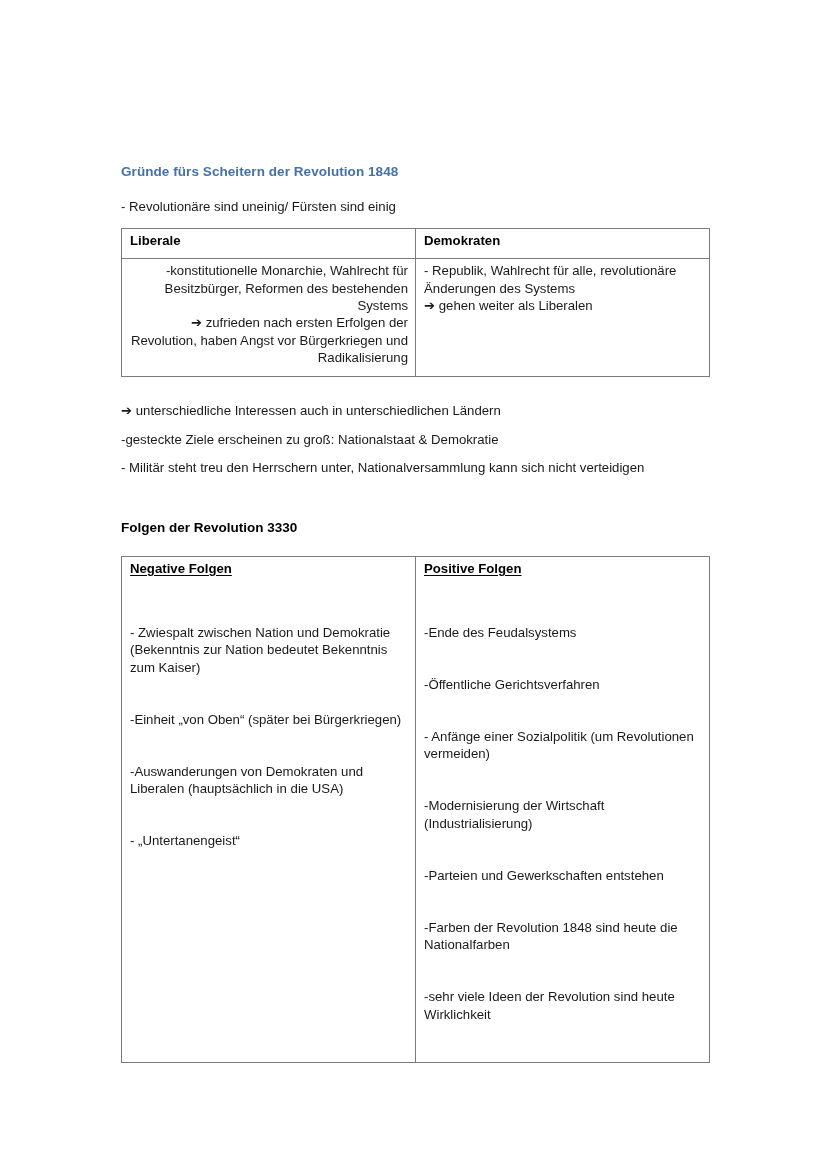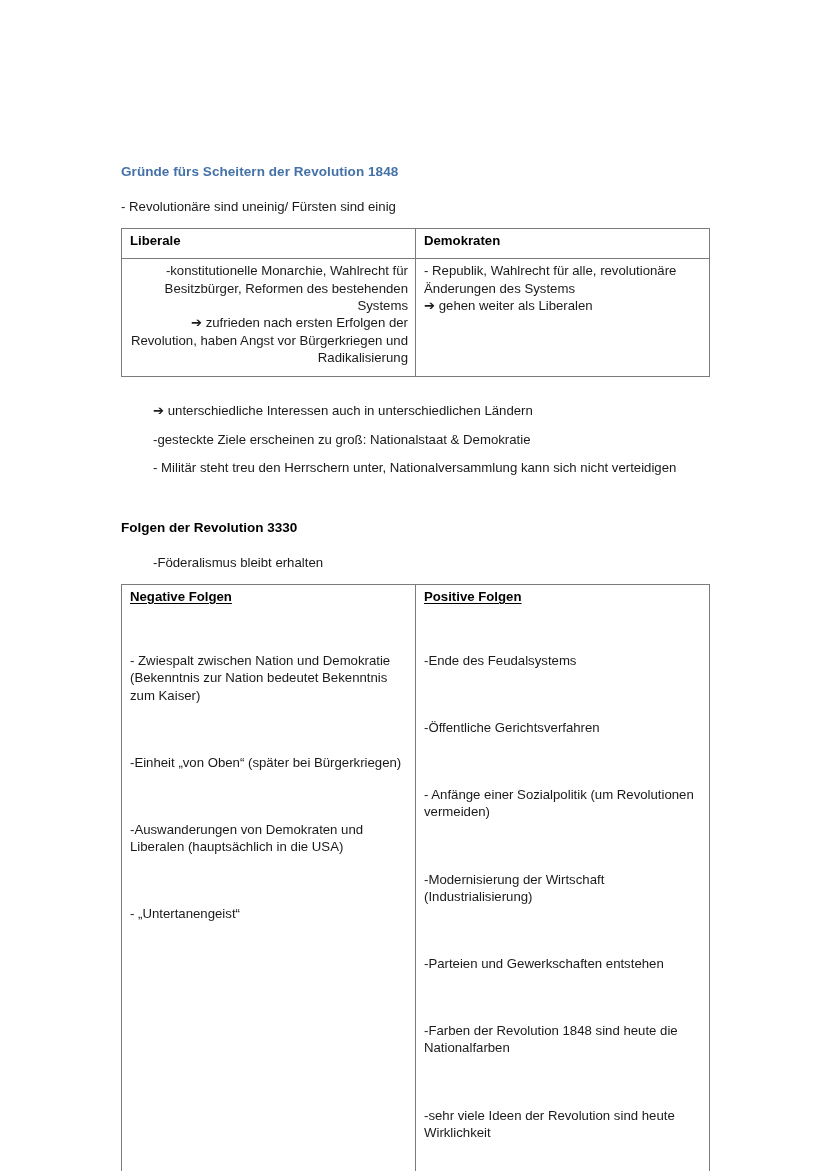--- a/index.html
+++ b/index.html
@@ -50,21 +50,21 @@
   }
 
   
   .para {
     font-size: 13.2px;
     line-height: 1.3;
     color: #1a1a1a;
     margin: 0 0 13px 0;
     white-space: pre-wrap;
   }
-  .para.tight { margin-bottom: 11px; margin-left: 32px; }
+  .para.tight { margin-bottom: 11px; }
 
   
   table.note-table {
     border-collapse: collapse;
     table-layout: fixed;
     width: 588px;
     margin: 0;
   }
   table.note-table col.c1 { width: 294px; }
   table.note-table col.c2 { width: 294px; }
@@ -93,21 +93,21 @@
   }
   table.note-table.underline-head th.hdr .u {
     text-decoration: underline;
     text-underline-offset: 2px;
   }
   table.note-table.underline-head td.body-cell {
     border-top: none;
   }
 
   .cell-block { margin: 0; }
-  .cell-block + .cell-block { margin-top: 15px; }
+  .cell-block + .cell-block { }
 
   
   .gap-after-table-1 { height: 25px; }
   .gap-before-folgen { height: 33px; }
   .gap-before-table-2 { height: 2px; }
 </style>
 </head>
 <body>
 
 <div class="page">
@@ -141,21 +141,20 @@
     <div class="gap-after-table-1"></div>
 
     <p class="para tight">➔ unterschiedliche Interessen auch in unterschiedlichen Ländern</p>
     <p class="para tight">-gesteckte Ziele erscheinen zu groß: Nationalstaat &amp; Demokratie</p>
     <p class="para tight">- Militär steht treu den Herrschern unter, Nationalversammlung kann sich nicht verteidigen</p>
 
     <div class="gap-before-folgen"></div>
 
     <h2 class="h-black">Folgen der Revolution 3330</h2>
 
-    <p class="para tight">-Föderalismus bleibt erhalten</p>
 
     <div class="gap-before-table-2"></div>
 
     <table class="note-table underline-head">
       <colgroup>
           <col class="c1">
           <col class="c2">
         </colgroup>
       <thead>
         <tr>

